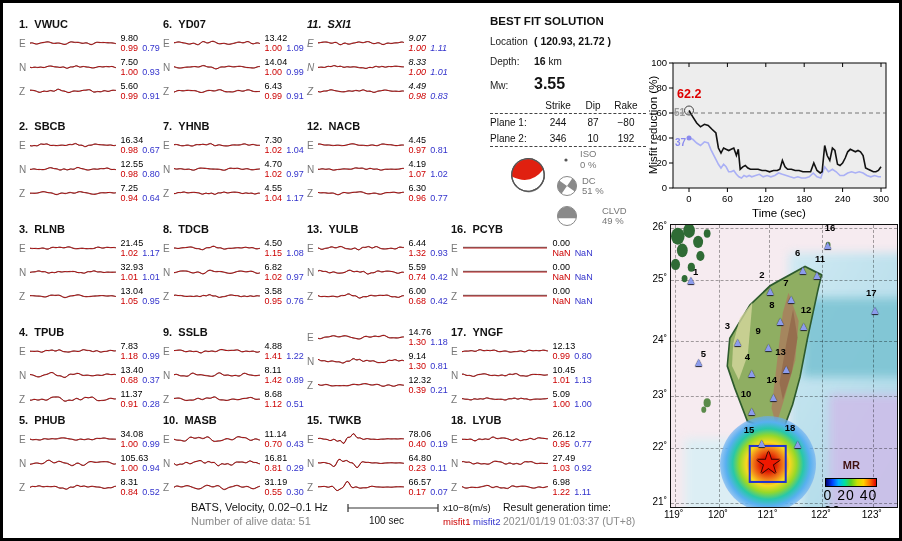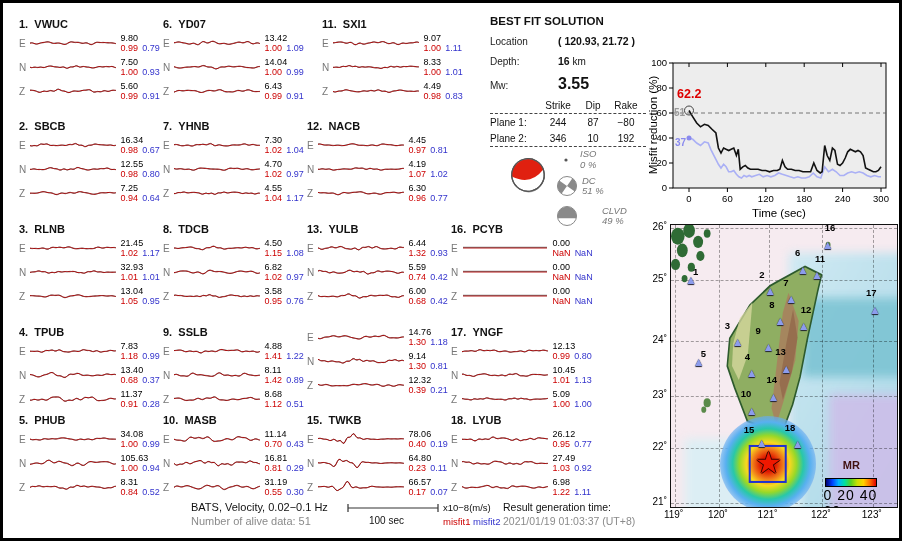--- a/index.html
+++ b/index.html
@@ -12,31 +12,31 @@
   .comp-label{width:11px;font-size:10px;color:#777;text-align:left;}
   svg.trace{width:86px;height:24px;flex:0 0 86px;}
   .nums{width:46px;margin-left:1px;font-size:9px;line-height:10px;display:flex;flex-direction:column;}
   .amp{color:#000;padding-left:4px;white-space:nowrap;}
   .m-row{display:flex;gap:4px;padding-left:4px;white-space:nowrap;}
   .m1{color:#cc0000;} .m2{color:#3333cc;}
   
   #solution{position:absolute;left:487px;top:12px;width:160px;font-size:10px;color:#111;}
   .sol-title{font-size:11.5px;font-weight:bold;margin-bottom:8px;}
   .sol-row{display:flex;align-items:baseline;height:20px;}
-  .sol-label{width:68px;color:#222;}
+  .sol-label{width:44px;color:#222;}
   .sol-val{font-weight:bold;font-size:10.5px;}
   .mw-val{font-weight:bold;font-size:16px;}
   .unit{font-weight:normal;font-size:10px;}
   .sol-table{margin-top:2px;width:156px;}
   .t-head,.t-row{display:flex;height:16px;align-items:center;}
   .t-c0{width:48px;} .t-c1{width:40px;text-align:center;} .t-c2{width:30px;text-align:center;} .t-c3{width:36px;text-align:center;}
   .dash{border-top:1px dashed #444;height:0;width:156px;}
   #beachball{position:absolute;left:18px;top:140px;}
   .decomp{position:absolute;left:66px;display:flex;align-items:center;gap:4px;color:#777;}
-  .decomp .dc-txt{font-size:9.5px;line-height:10.5px;font-style:italic;}
+  .decomp .dc-txt{font-size:9.5px;line-height:10.5px;}
   
   #evt-title{position:absolute;left:655px;top:7px;width:240px;text-align:center;font-weight:bold;font-size:15px;line-height:19px;color:#000;}
   
   #misfit-svg{position:absolute;left:646px;top:52px;}
   
   #map{position:absolute;left:667px;top:221px;width:226px;height:282px;border:1.5px solid #111;
        background:#f6ebf0;overflow:hidden;}
   .sea{position:absolute;filter:blur(5px);}
   #dots{position:absolute;inset:0;background-image:radial-gradient(rgba(40,40,60,.18) .5px,transparent .6px);background-size:4px 4px;}
   .gridh{position:absolute;left:0;width:100%;border-top:1px dashed rgba(0,0,0,.35);}
@@ -510,21 +510,21 @@
           </svg>
     <span class="nums">
       <span class="amp">31.19</span>
       <span class="m-row">
               <span class="m1">0.55</span>
               <span class="m2">0.30</span>
             </span>
     </span>
   </div>
       </div>
-      <div class="station" style="left: 319px; top: 14px;">
+      <div class="station" style="left: 304px; top: 14px; font-style: italic;">
     <div class="st-header"><span>11.</span>&nbsp;&nbsp;<span>SXI1</span></div>
   <div class="comp-row">
     <span class="comp-label">E</span>
     <svg class="trace" viewBox="0 0 86 24">
             <path d="M0.0,12.03L1.3,11.90L2.6,11.51L3.9,11.15L5.2,11.02L6.5,11.10L7.8,11.20L9.1,11.22L10.4,11.33L11.7,11.69L13.0,12.15L14.3,12.30L15.6,11.92L16.9,11.34L18.2,11.25L19.5,12.00L20.8,13.18L22.1,13.92L23.4,13.65L24.7,12.70L26.0,11.96L27.3,12.04L28.6,12.72L29.9,13.26L31.2,13.18L32.5,12.66L33.8,12.23L35.1,12.15L36.4,12.15L37.7,11.83L39.0,11.23L40.3,10.80L41.6,10.92L42.9,11.44L44.2,11.82L45.5,11.68L46.8,11.12L48.1,10.65L49.4,10.60L50.7,10.93L52.0,11.39L53.3,11.81L54.6,12.19L55.9,12.51L57.2,12.58L58.5,12.30L59.8,11.88L61.1,11.77L62.4,12.27L63.7,13.12L65.0,13.68L66.3,13.49L67.6,12.73L68.9,12.05L70.2,11.95L71.5,12.31L72.8,12.61L74.1,12.49L75.4,12.07L76.7,11.78L78.0,11.81L79.3,11.95L80.6,11.81L81.9,11.37L83.2,10.96L84.5,10.99L85.8,11.46" fill="none" stroke="#222" stroke-width="0.7"></path>
             <path d="M0.0,11.78L1.3,11.67L2.6,11.57L3.9,11.43L5.2,11.21L6.5,10.98L7.8,10.88L9.1,11.08L10.4,11.53L11.7,12.01L13.0,12.22L14.3,12.03L15.6,11.61L16.9,11.35L18.2,11.58L19.5,12.28L20.8,13.09L22.1,13.55L23.4,13.42L24.7,12.88L26.0,12.35L27.3,12.19L28.6,12.46L29.9,12.88L31.2,13.12L32.5,12.99L33.8,12.58L35.1,12.12L36.4,11.77L37.7,11.54L39.0,11.36L40.3,11.20L41.6,11.13L42.9,11.22L44.2,11.43L45.5,11.55L46.8,11.41L48.1,11.02L49.4,10.63L50.7,10.59L52.0,11.07L53.3,11.87L54.6,12.55L55.9,12.75L57.2,12.44L58.5,11.94L59.8,11.71L61.1,11.98L62.4,12.61L63.7,13.21L65.0,13.42L66.3,13.19L67.6,12.73L68.9,12.34L70.2,12.19L71.5,12.24L72.8,12.32L74.1,12.31L75.4,12.20L76.7,12.06L78.0,11.92L79.3,11.77L80.6,11.56L81.9,11.32L83.2,11.16L84.5,11.20L85.8,11.45" fill="none" stroke="#b00000" stroke-width="0.9"></path>
           </svg>
     <span class="nums">
       <span class="amp">9.07</span>
       <span class="m-row">

